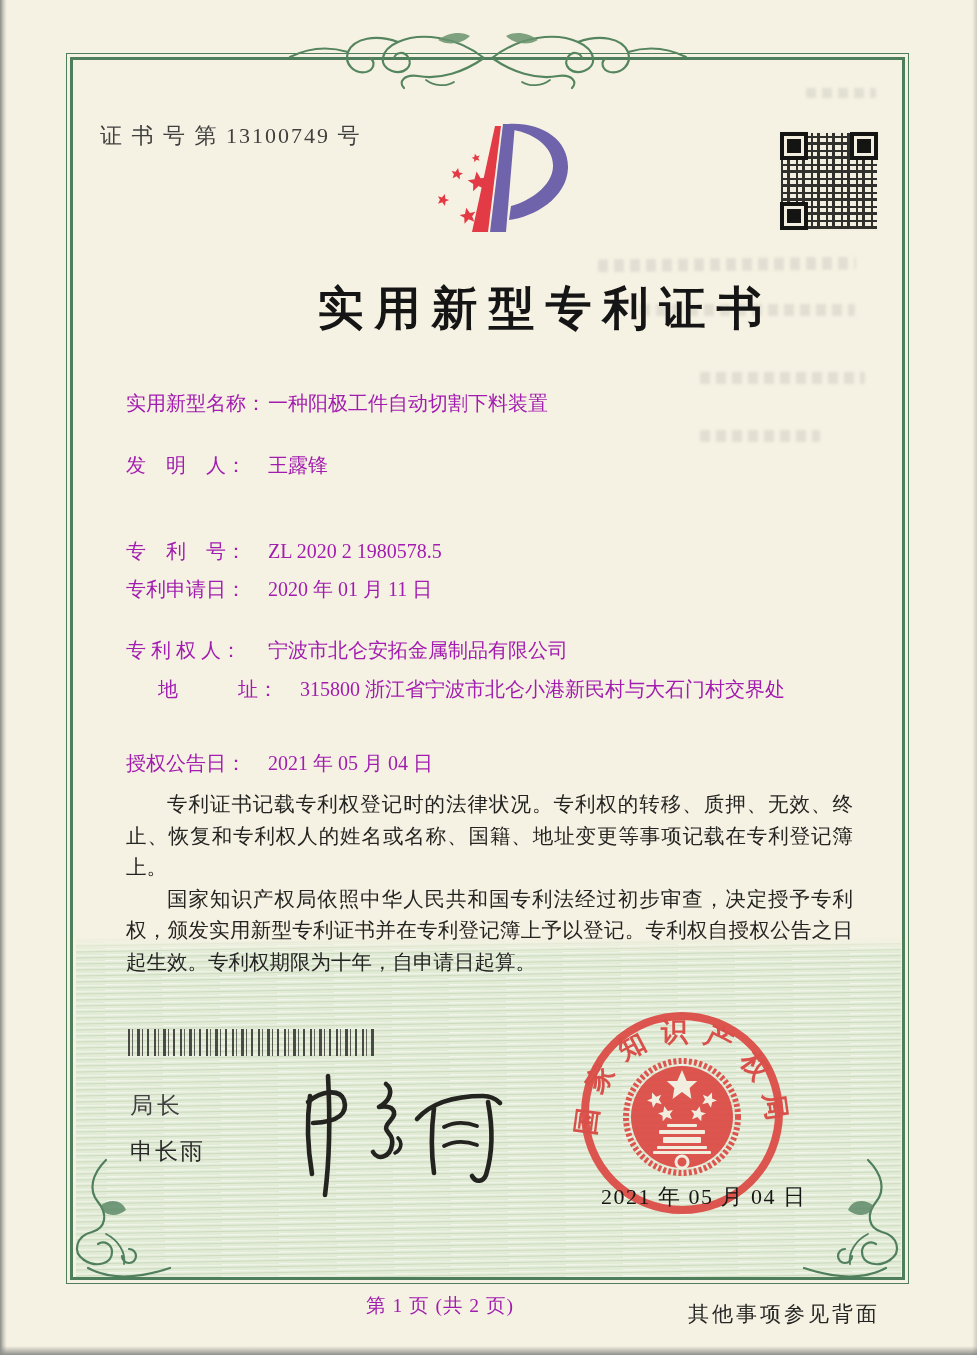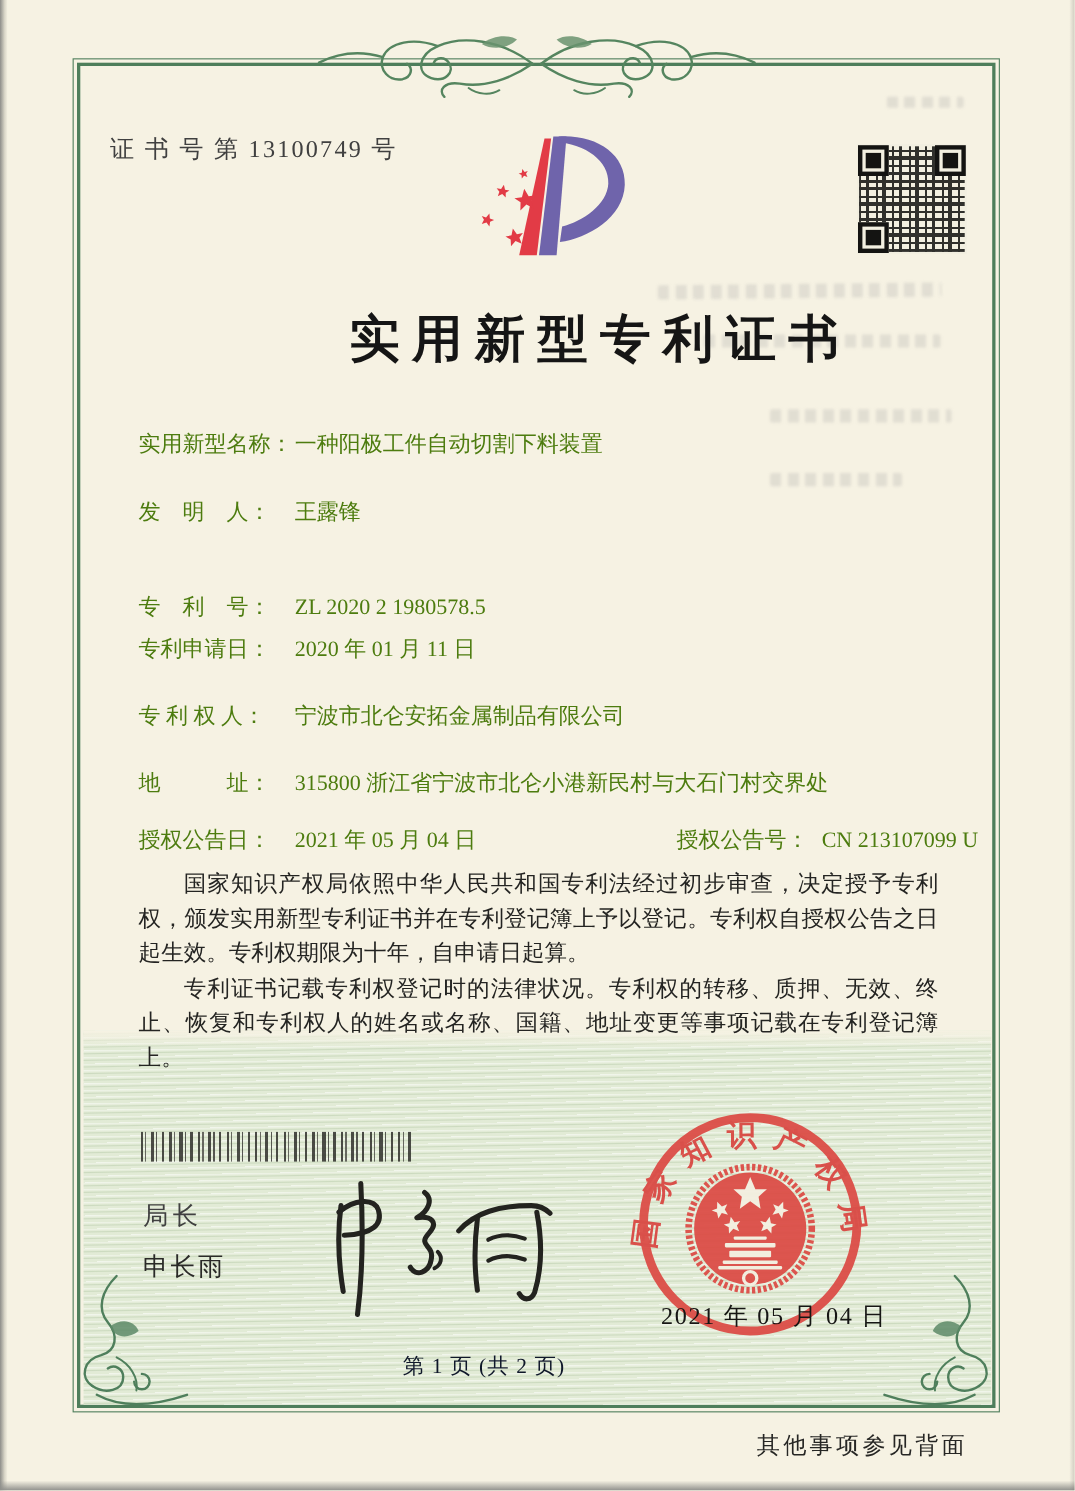--- a/index.html
+++ b/index.html
@@ -28,37 +28,37 @@
   .logo{left:416px;top:118px;}
   .qr{left:779px;top:131px;width:100px;height:100px;background:#f2efe0;}
   .qr-noise{position:absolute;inset:2px;opacity:.88;
     background:
       repeating-linear-gradient(90deg,#161614 0 2px,transparent 2px 6px,#161614 6px 9px,transparent 9px 15px),
       repeating-linear-gradient(0deg,#161614 0 3px,transparent 3px 7px,#161614 7px 9px,transparent 9px 14px);}
   .finder{position:absolute;width:20px;height:20px;border:4px solid #141412;background:#f2efe0;}
   .finder::after{content:"";position:absolute;inset:3px;background:#141412;}
   .f-tl{left:1px;top:1px;}.f-tr{right:1px;top:1px;}.f-bl{left:1px;bottom:1px;}
   .title{left:70px;top:278px;width:951px;text-align:center;font-size:46px;font-weight:700;letter-spacing:11px;color:#151515;}
-  .frow{position:absolute;left:126px;font-size:20px;white-space:nowrap;color:#4d7c0f;}
+  .frow{position:absolute;left:126px;font-size:20px;white-space:nowrap;color:#a21caf;}
   .lbl{display:inline-block;width:142px;}
   .grant2{position:absolute;left:489px;top:0;white-space:nowrap;}
   .grant2 .lbl{width:132px;}
   .paras{left:126px;top:789px;width:727px;font-size:20.5px;line-height:31.6px;text-align:justify;color:#242422;}
   .paras p{margin:0;text-indent:2em;}
   .barcode{left:128px;top:1029px;width:248px;height:27px;opacity:.85;
     background:repeating-linear-gradient(90deg,
       #2e2e2a 0 2px,transparent 2px 4px,#50504a 4px 5px,transparent 5px 9px,
       #2e2e2a 9px 12px,transparent 12px 14px,#3c3c38 14px 15px,transparent 15px 19px,
       #2e2e2a 19px 21px,transparent 21px 26px);}
   .officer-title{left:130px;top:1090px;font-size:23px;letter-spacing:4px;font-family:"Liberation Sans","DejaVu Sans",sans-serif;color:#404040;}
   .officer-name{left:130px;top:1136px;font-size:23px;letter-spacing:2px;font-family:Liberation Sans, sans-serif;color:#2a2a28;}
   .sig{left:282px;top:1056px;}
   .seal{left:567px;top:1000px;opacity:.93;}
   .seal-date{left:601px;top:1182px;font-size:22px;letter-spacing:1.5px;color:#161614;z-index:6;}
-  .page-no{left:70px;top:1228px;width:740px;text-align:center;font-size:19.5px;letter-spacing:1px;color:#0f172a;font-family:Liberation Serif, serif;}
+  .page-no{left:70px;top:1292px;width:740px;text-align:center;font-size:19.5px;letter-spacing:1px;color:#a21caf;font-family:Liberation Serif, serif;}
   .back-note{left:70px;top:1300px;width:810px;text-align:right;font-size:21px;letter-spacing:3px;color:#262624;}
   .ghost{position:absolute;background:repeating-linear-gradient(90deg,rgba(125,125,130,.17) 0 10px,rgba(125,125,130,0) 10px 16px);filter:blur(1.6px);border-radius:2px;}
   svg{display:block;}
 </style>
 </head>
 <body>
 
 <div class="abs edge-left"></div>
 <div class="abs edge-bottom"></div>
 <div class="abs edge-right"></div>
@@ -137,33 +137,30 @@
 </div>
 <div class="frow" style="top:538px;">
   <span class="lbl">专　利　号：</span><span>ZL 2020 2 1980578.5</span>
 </div>
 <div class="frow" style="top:576px;">
   <span class="lbl">专利申请日：</span><span>2020 年 01 月 11 日</span>
 </div>
 <div class="frow" style="top:637px;">
   <span class="lbl">专 利 权 人：</span><span>宁波市北仑安拓金属制品有限公司</span>
 </div>
-<div class="frow" style="top:698px;">
+<div class="frow" style="top:676px;margin-left:32px;">
   <span class="lbl">地　　　址：</span><span>315800 浙江省宁波市北仑小港新民村与大石门村交界处</span>
 </div>
 <div class="frow" style="top:750px;">
   <span class="lbl">授权公告日：</span><span>2021 年 05 月 04 日</span>
-  <span class="grant2">
-    <span class="lbl">授权公告号：</span><span>CN 213107099 U</span>
-  </span>
 </div>
 
 <div class="abs paras">
+  <p>专利证书记载专利权登记时的法律状况。专利权的转移、质押、无效、终止、恢复和专利权人的姓名或名称、国籍、地址变更等事项记载在专利登记簿上。</p>
   <p>国家知识产权局依照中华人民共和国专利法经过初步审查，决定授予专利权，颁发实用新型专利证书并在专利登记簿上予以登记。专利权自授权公告之日起生效。专利权期限为十年，自申请日起算。</p>
-  <p>专利证书记载专利权登记时的法律状况。专利权的转移、质押、无效、终止、恢复和专利权人的姓名或名称、国籍、地址变更等事项记载在专利登记簿上。</p>
 </div>
 
 <div class="abs barcode"></div>
 
 <div class="abs officer-title">局长</div>
 <div class="abs officer-name">申长雨</div>
 
 <svg class="abs sig" width="235" height="142" viewBox="0 0 235 142">
   <g stroke="#23231f" stroke-width="4.6" fill="none" stroke-linecap="round" stroke-linejoin="round">
     <path d="M28,40 C25,62 25,88 30,118"></path>

